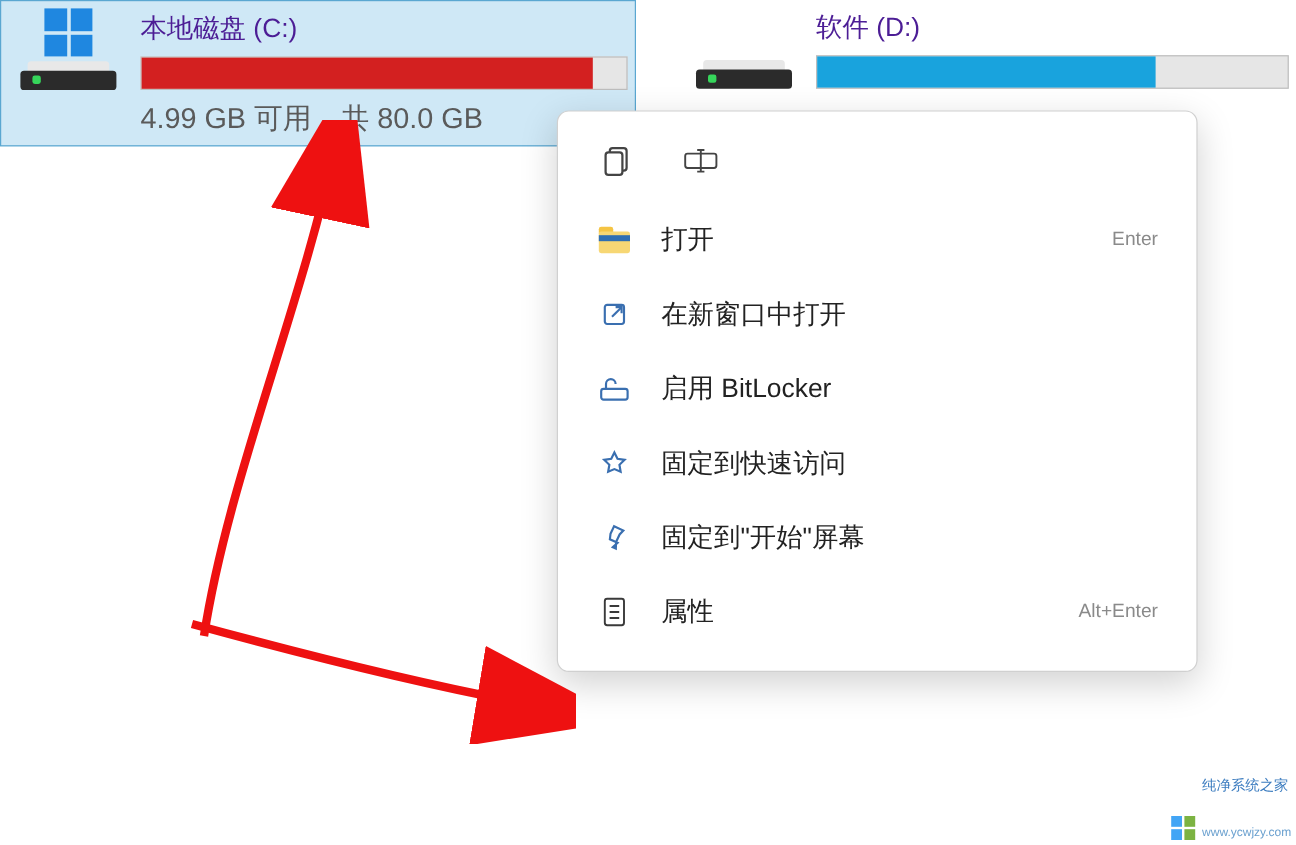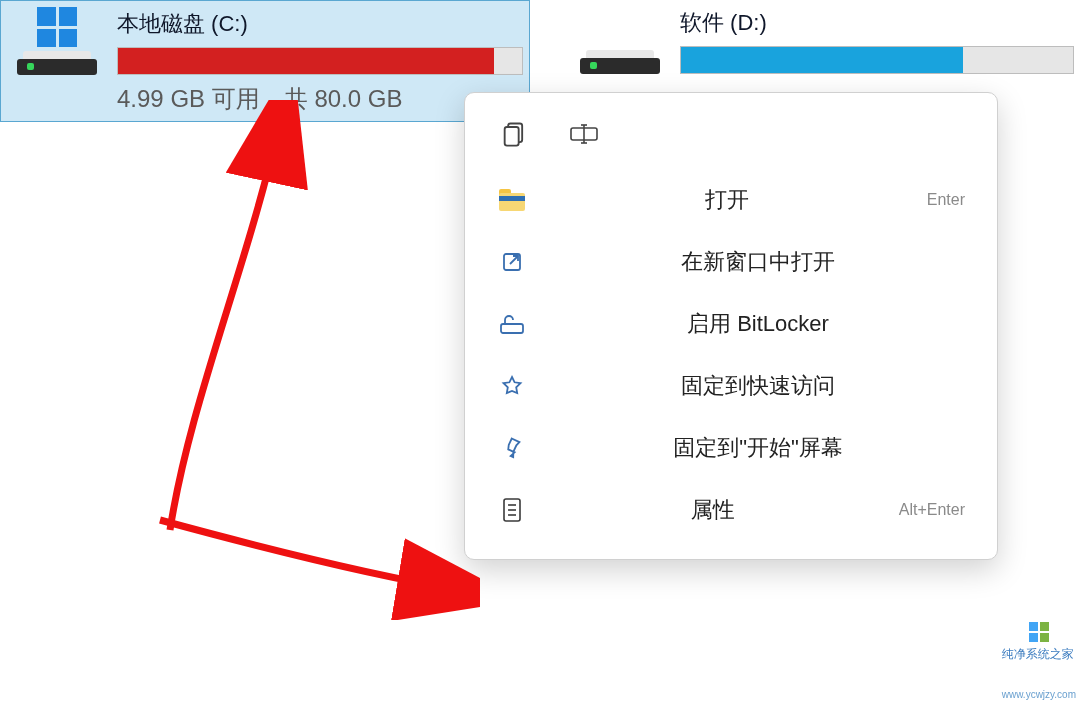--- a/index.html
+++ b/index.html
@@ -70,21 +70,21 @@
     position: absolute;
     bottom: 5px; left: 10px;
     width: 7px; height: 7px;
     background: #36d65b;
     border-radius: 2px;
   }
 
   .drive-info { flex: 1; }
   .drive-name {
     font-size: 22px;
-    color: #0f172a;
+    color: #4c1d95;
     margin-bottom: 8px;
     margin-top: 2px;
   }
   .capacity-bar {
     width: 100%;
     height: 28px;
     background: #e6e6e6;
     border: 1px solid #bdbdbd;
     position: relative;
     margin-bottom: 8px;
@@ -124,46 +124,44 @@
   }
   .ctx-item {
     display: flex;
     align-items: center;
     padding: 16px 18px;
     border-radius: 6px;
     font-size: 22px;
     color: #222;
     gap: 24px;
     cursor: default;
-    text-align: center;
   }
   .ctx-icon {
     width: 30px; height: 30px;
     display: flex; align-items: center; justify-content: center;
   }
   .ctx-label { flex: 1; }
   .ctx-accel { color: #8a8a8a; font-size: 16px; }
 
   
   .arrow {
     position: absolute;
     pointer-events: none;
   }
 
   
   .watermark {
     position: absolute;
     right: 4px;
     bottom: 4px;
     display: flex;
-    align-items: center;
+    align-items: flex-end;
     gap: 6px;
     font-size: 12px;
     color: #3a7bbf;
-    flex-direction: column;
   }
   .wm-logo {
     width: 20px; height: 20px;
     display: grid;
     grid-template-columns: 1fr 1fr;
     grid-template-rows: 1fr 1fr;
     gap: 2px;
   }
   .wm-logo div:nth-child(1){background:#42a5f5;}
   .wm-logo div:nth-child(2){background:#7cb342;}

